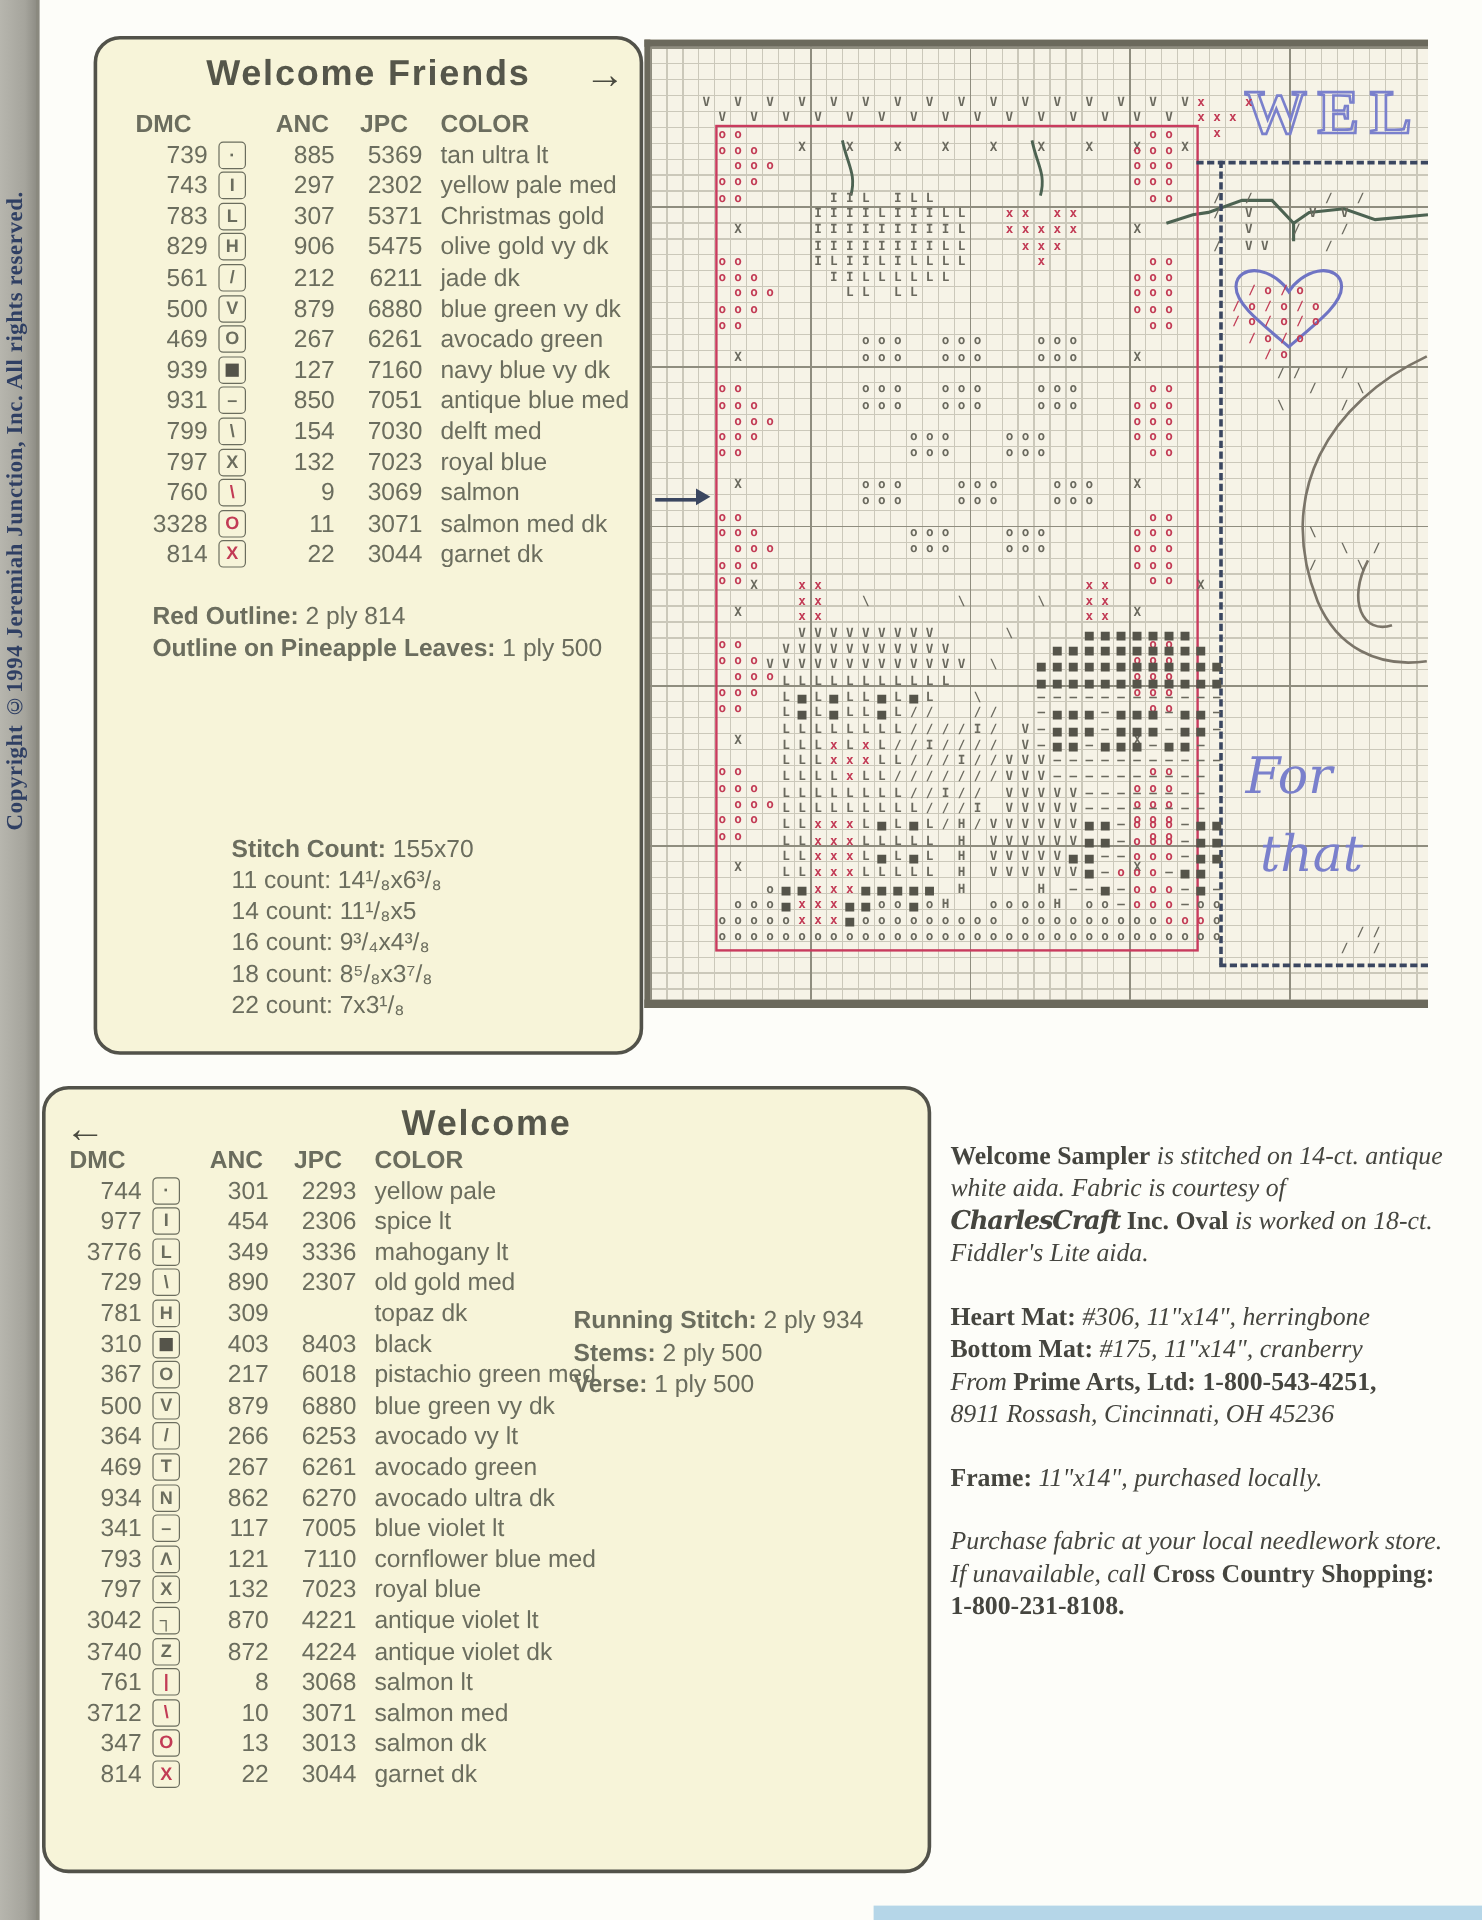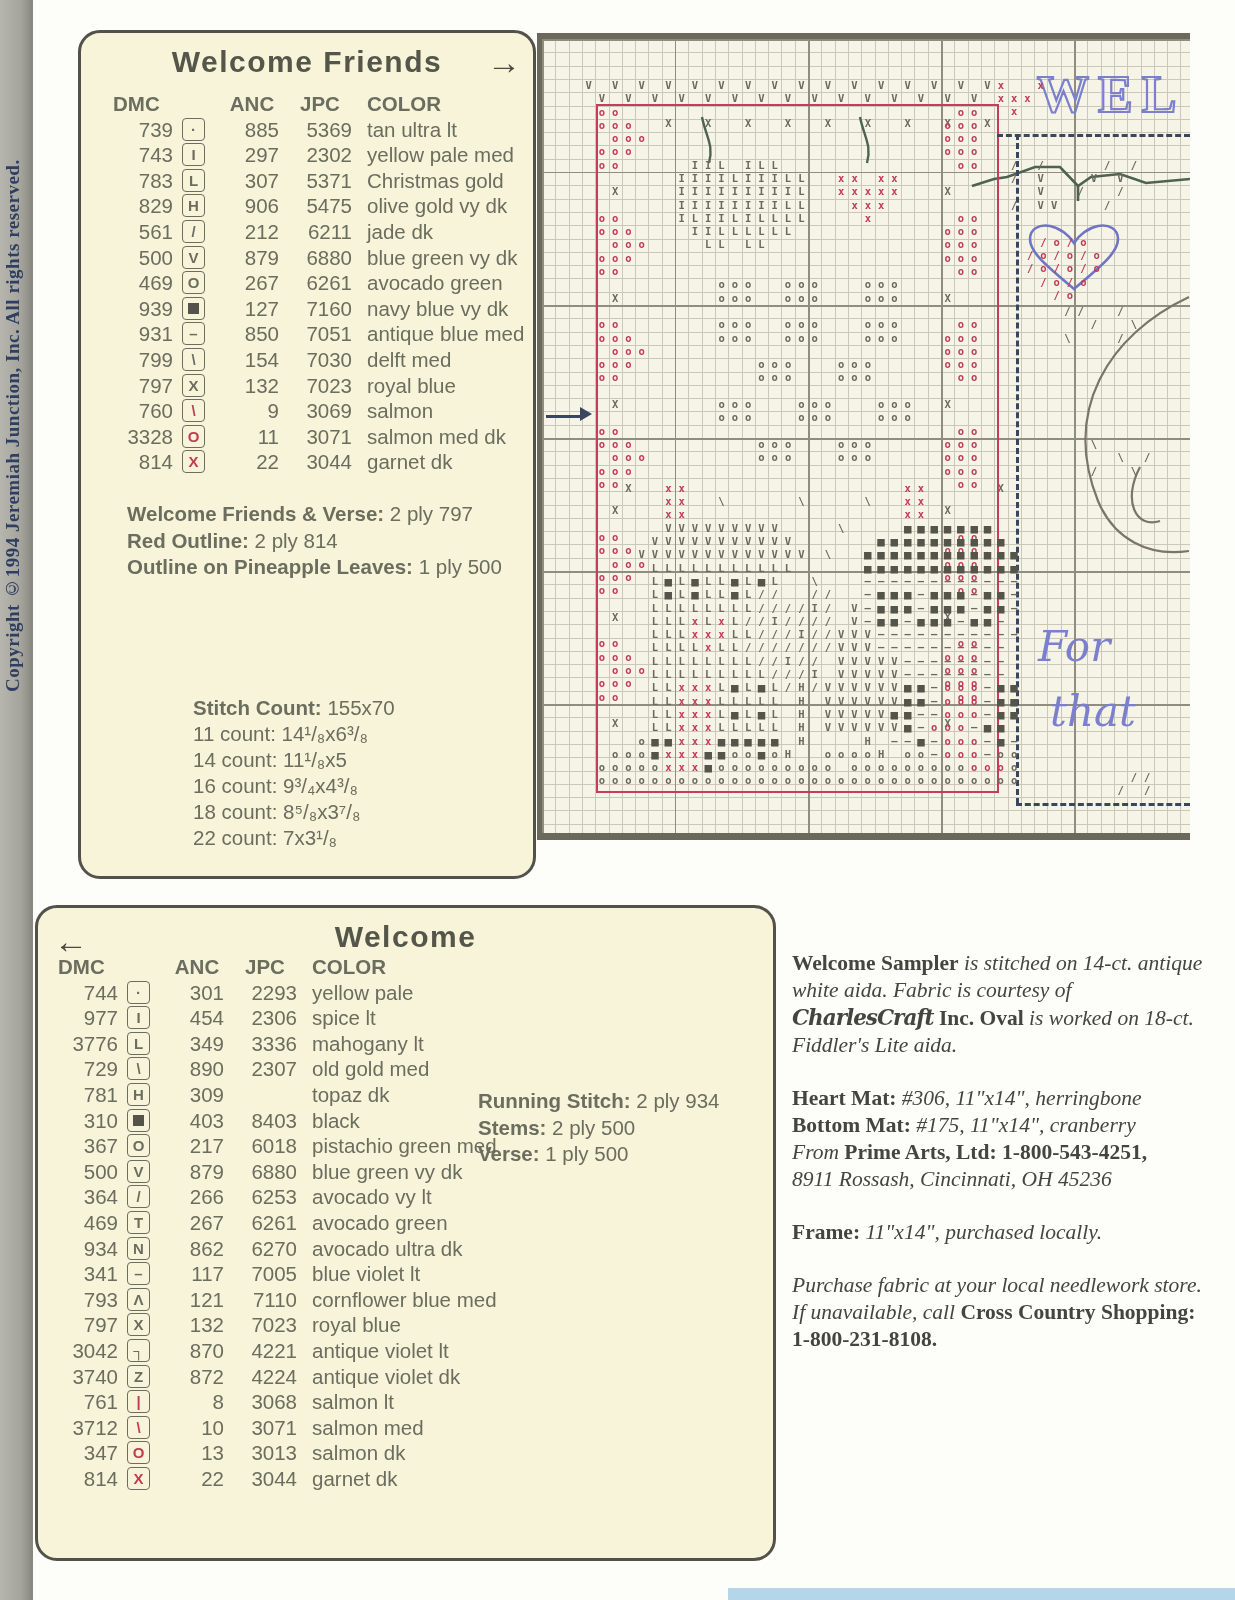--- a/index.html
+++ b/index.html
@@ -190,21 +190,20 @@
         <div class="kt-color">salmon med dk</div>
         <div class="kt-num">814</div>
         <div>
           <div class="sym sym-red">X</div>
         </div>
         <div class="kt-num">22</div>
         <div class="kt-num">3044</div>
         <div class="kt-color">garnet dk</div>
       </div>
     <div class="notes" id="notes1" style="left:46px;top:468px;width:392px;">
-        <div class="note"><span class="nlabel">Welcome Friends &amp; Verse:</span><span> 2 ply 797</span></div>
         <div class="note"><span class="nlabel">Red Outline:</span><span> 2 ply 814</span></div>
         <div class="note"><span class="nlabel">Outline on Pineapple Leaves:</span><span> 1 ply 500</span></div>
       </div>
     <div class="sc-block" id="stitch1" style="left:112px;top:662px;">
       <div class="sc-line"><span class="sc-title">Stitch Count:</span>
         <span>155x70</span></div>
       <div id="counts1">
           <div>11 count: 14¹/₈x6³/₈</div>
           <div>14 count: 11¹/₈x5</div>
           <div>16 count: 9³/₄x4³/₈</div>

